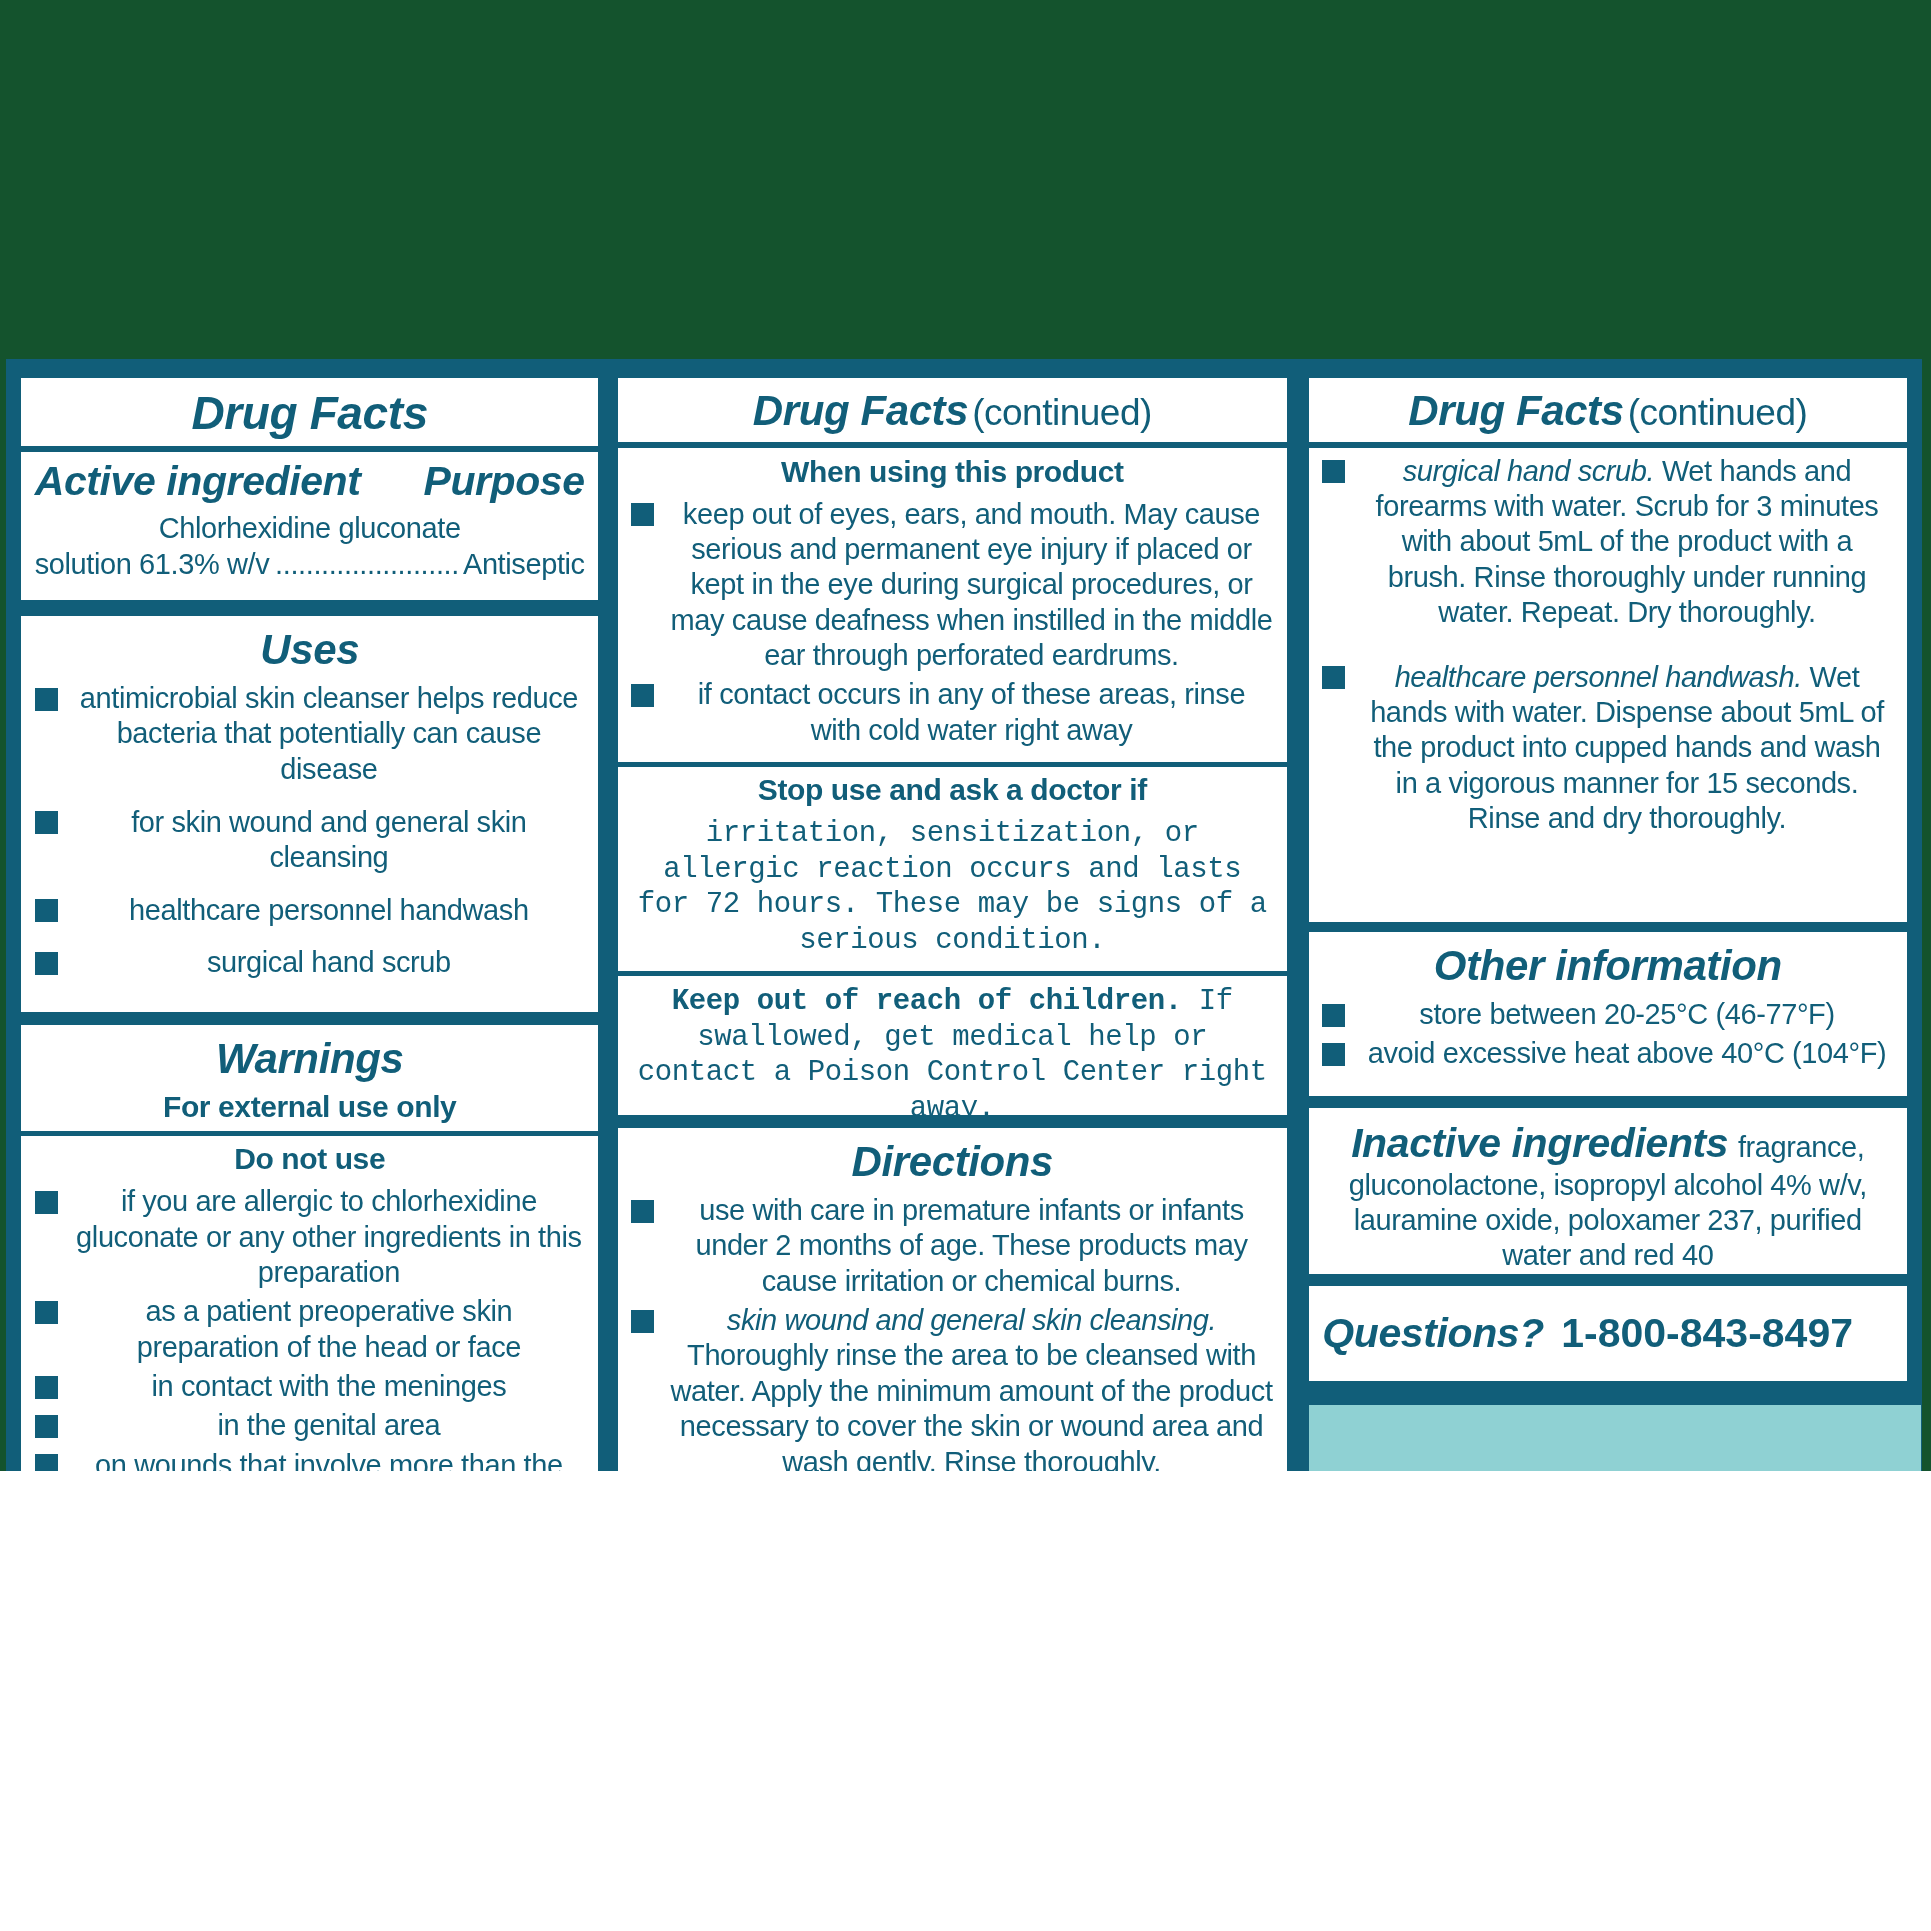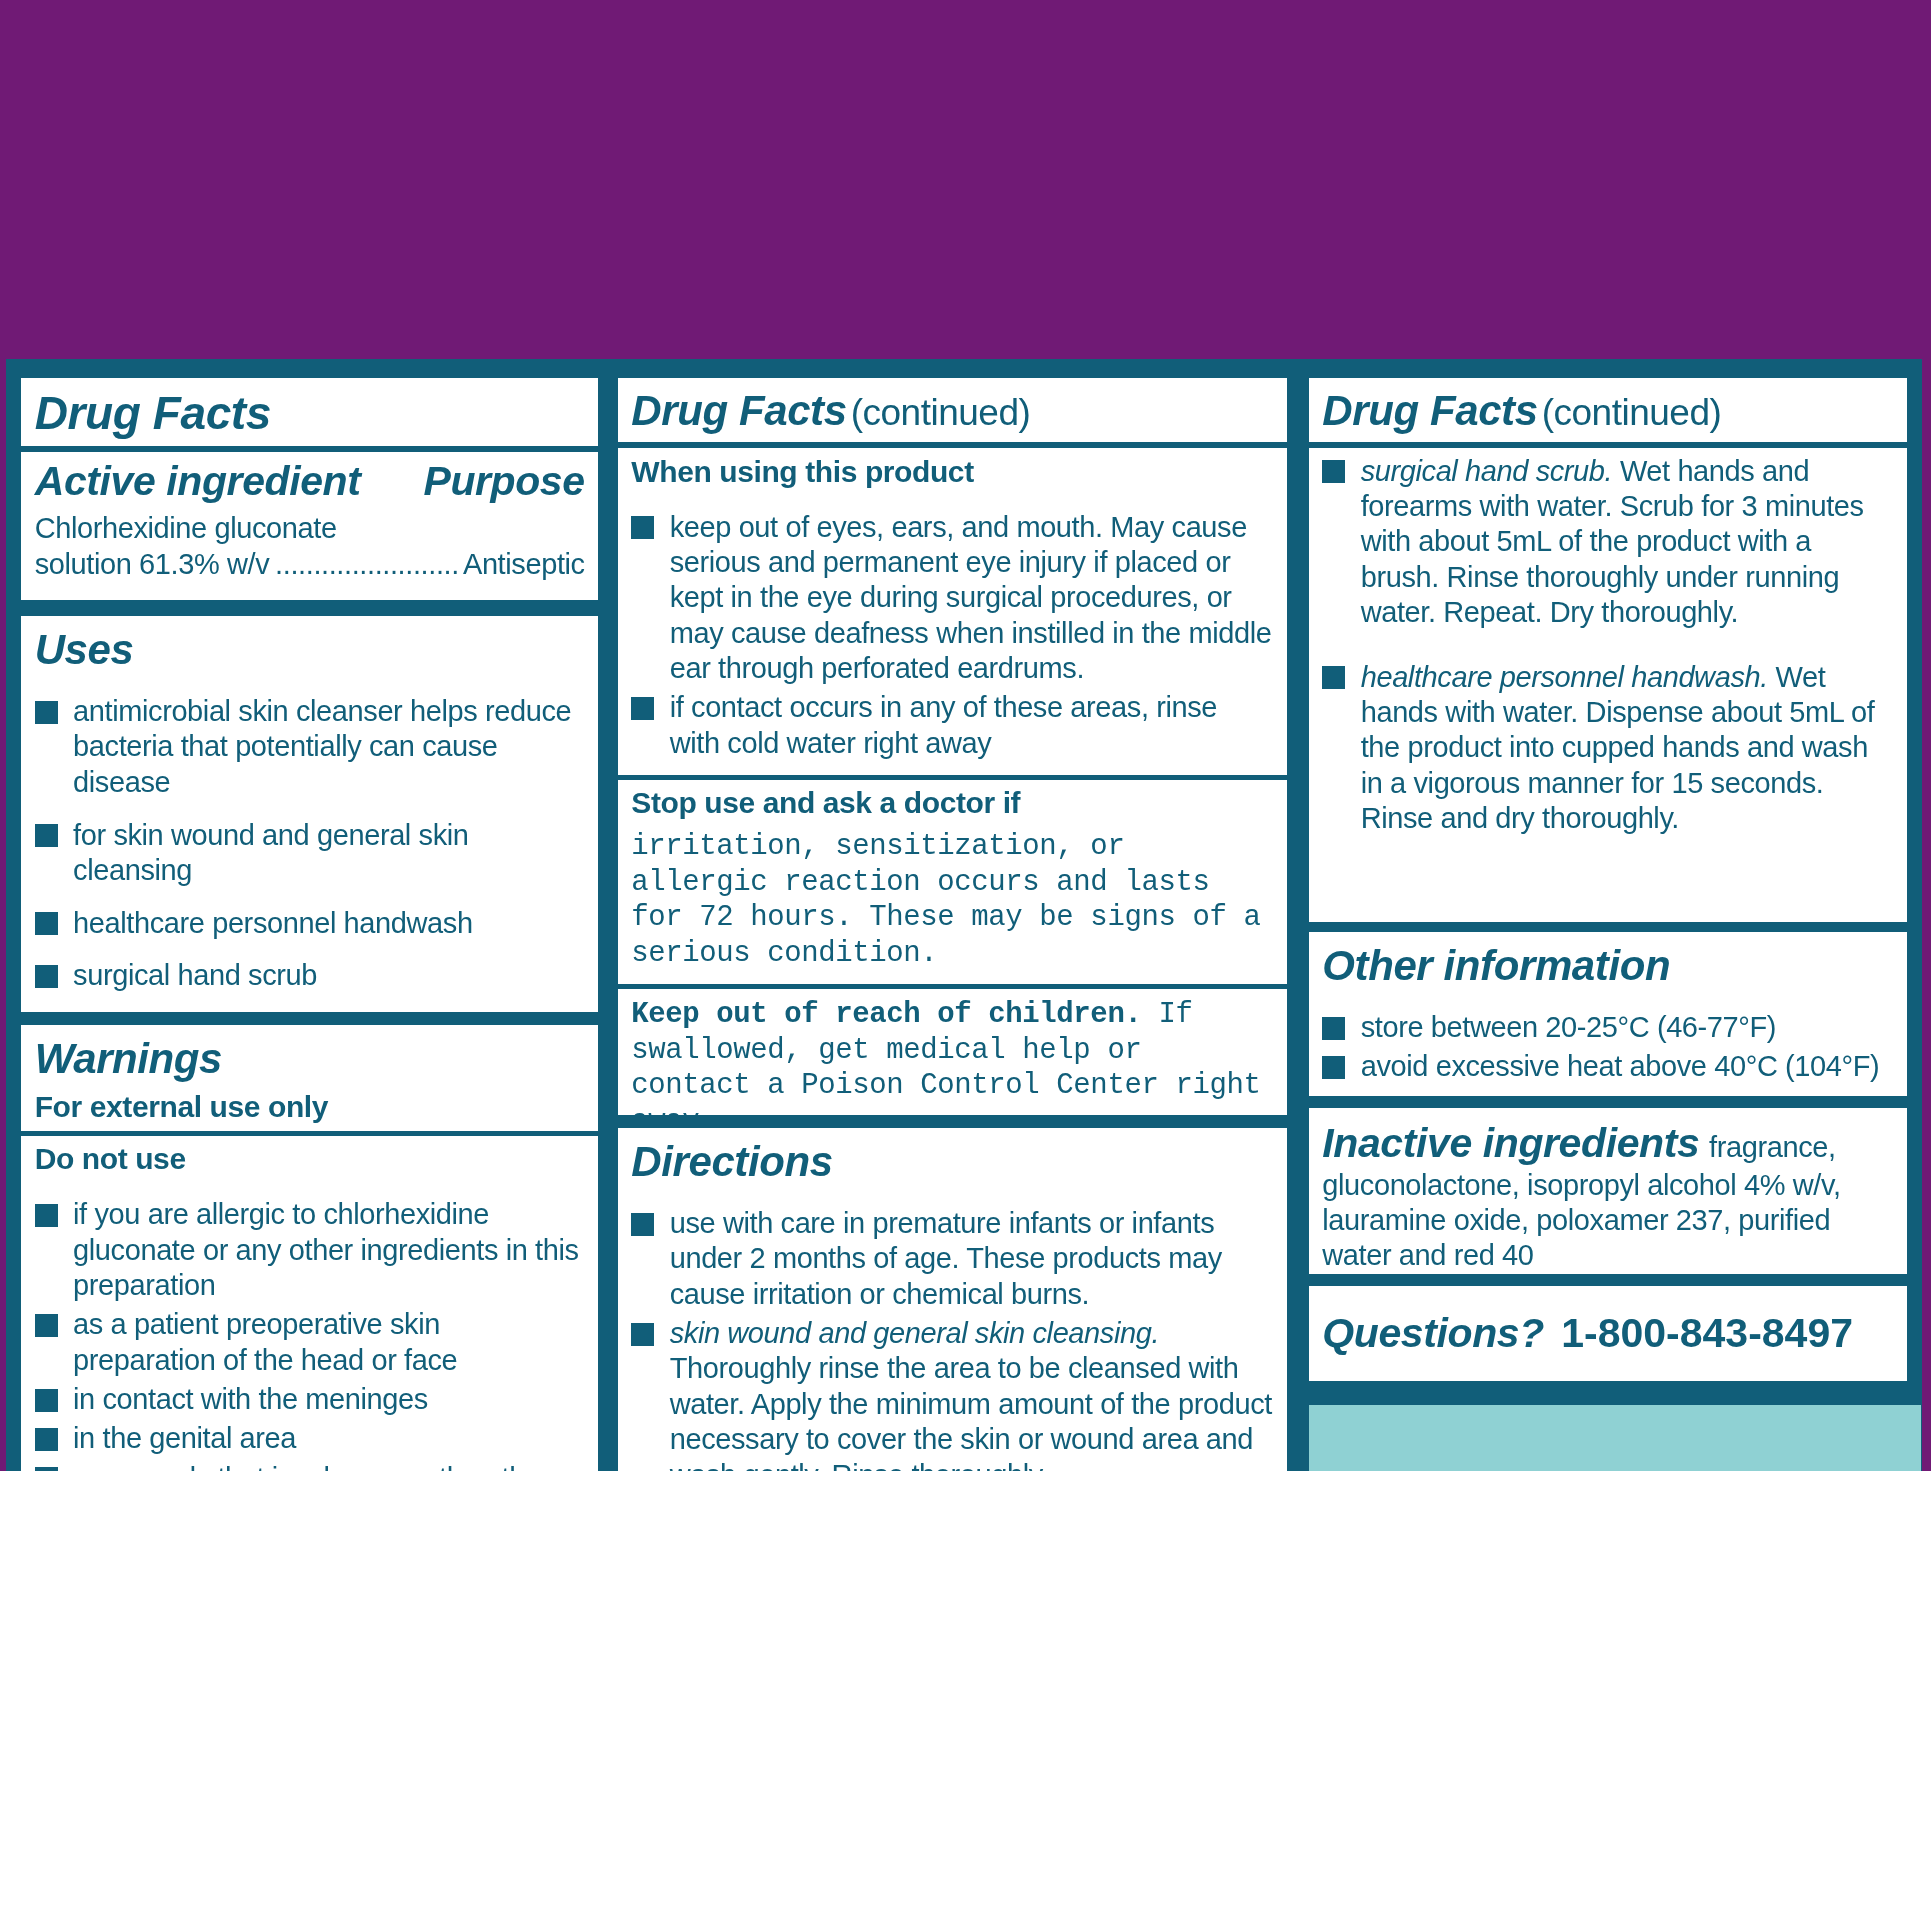--- a/index.html
+++ b/index.html
@@ -3,21 +3,21 @@
 <meta charset="utf-8">
 <style>
   :root{
     --teal:#115e79;
     --light:#8fd1d3;
     --white:#ffffff;
   }
   *{box-sizing:border-box; margin:0; padding:0;}
   html,body{width:1931px; height:1931px; background:#ffffff;}
   body{font-family:"Liberation Sans", sans-serif; color:var(--teal); letter-spacing:-0.4px;}
-  .page{position:relative; width:1931px; height:1471px; background:#701a75; overflow:hidden;}
+  .page{position:relative; width:1931px; height:1471px; background:#14532d; overflow:hidden;text-align:center;}
   .label{position:absolute; left:5.8px; top:359px; width:1916px; height:1213px; background:var(--teal);}
   .panel{position:absolute; background:var(--white); padding:9.7px 13.5px; overflow:hidden;}
 
   
   .pA{left:15.4px;  top:19.3px;  width:577px; height:222px;}
   .pB{left:15.4px;  top:257px; width:577px; height:396px;}
   .pC{left:15.4px;  top:666px; width:577px; height:529px;}
   .pD{left:612px; top:19.3px;  width:669px; height:737px;}
   .pE{left:612px; top:769px; width:669px; height:427px;}
   .pF{left:1303px;top:19.3px;  width:598px; height:544px;}
@@ -44,21 +44,21 @@
   .leader-row .dots{flex:1; overflow:hidden; margin:0 5.8px;}
 
   ul{list-style:none;}
   li{display:flex; align-items:flex-start;}
   .sq{flex:none; width:23px; height:23px; background:var(--teal); margin:6.8px 15.4px 0 0;}
   .bt{flex:1; font-size:29px; line-height:1.22;}
 
   .gap-lg li{margin-top:17.4px;}
   .gap-sm li{margin-top:3.9px;}
   .gap-xl li{margin-top:29px;}
-  .gap-lg li:first-child,.gap-sm li:first-child{margin-top:20px;}
+  .gap-lg li:first-child,.gap-sm li:first-child{margin-top:7px;}
   .gap-xl li:first-child{margin-top:5.8px;}
 
   .arrow{position:absolute; right:11.6px; bottom:3.9px; font-family:"DejaVu Sans", sans-serif; font-size:41px; color:var(--teal); line-height:1;}
 
   .questions-row{display:flex; align-items:center; height:100%; gap:17.4px;}
   .questions-row .q{font-size:41px; font-weight:bold; font-style:italic;}
   .questions-row .phone{font-size:41px; font-weight:bold; letter-spacing:0;}
 
   .inactive-wrap{font-size:29px; line-height:1.22;}
   .inactive-wrap .ititle{font-size:41px; font-weight:bold; font-style:italic; margin-right:9.7px;}

